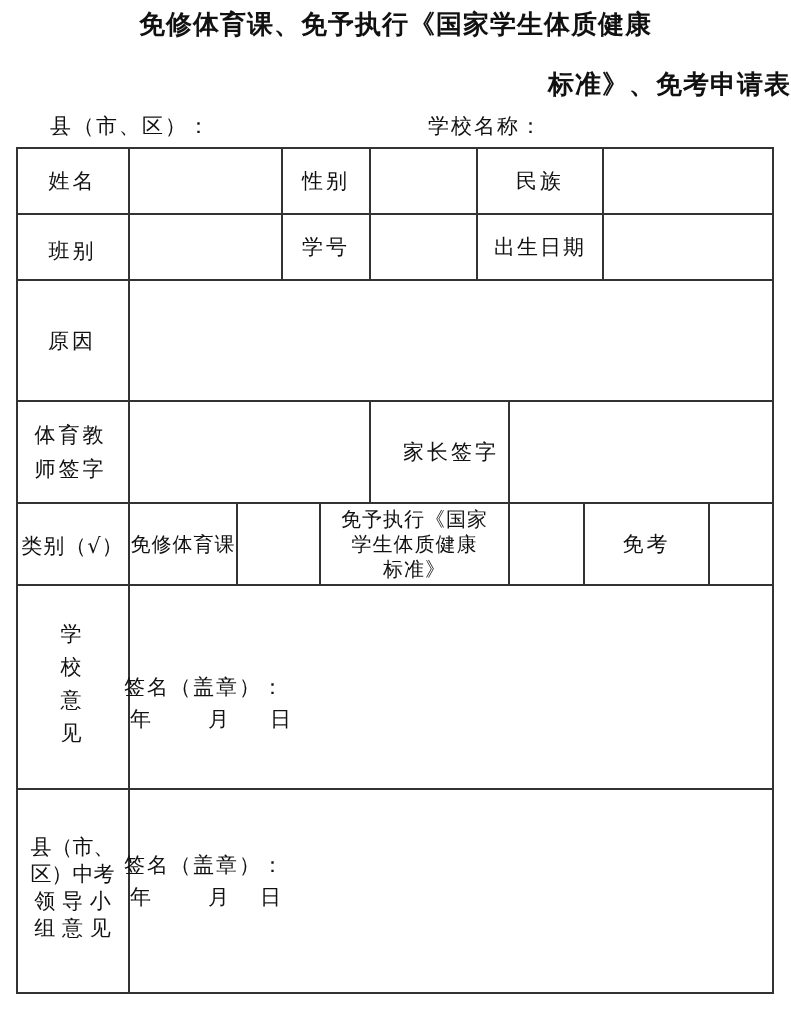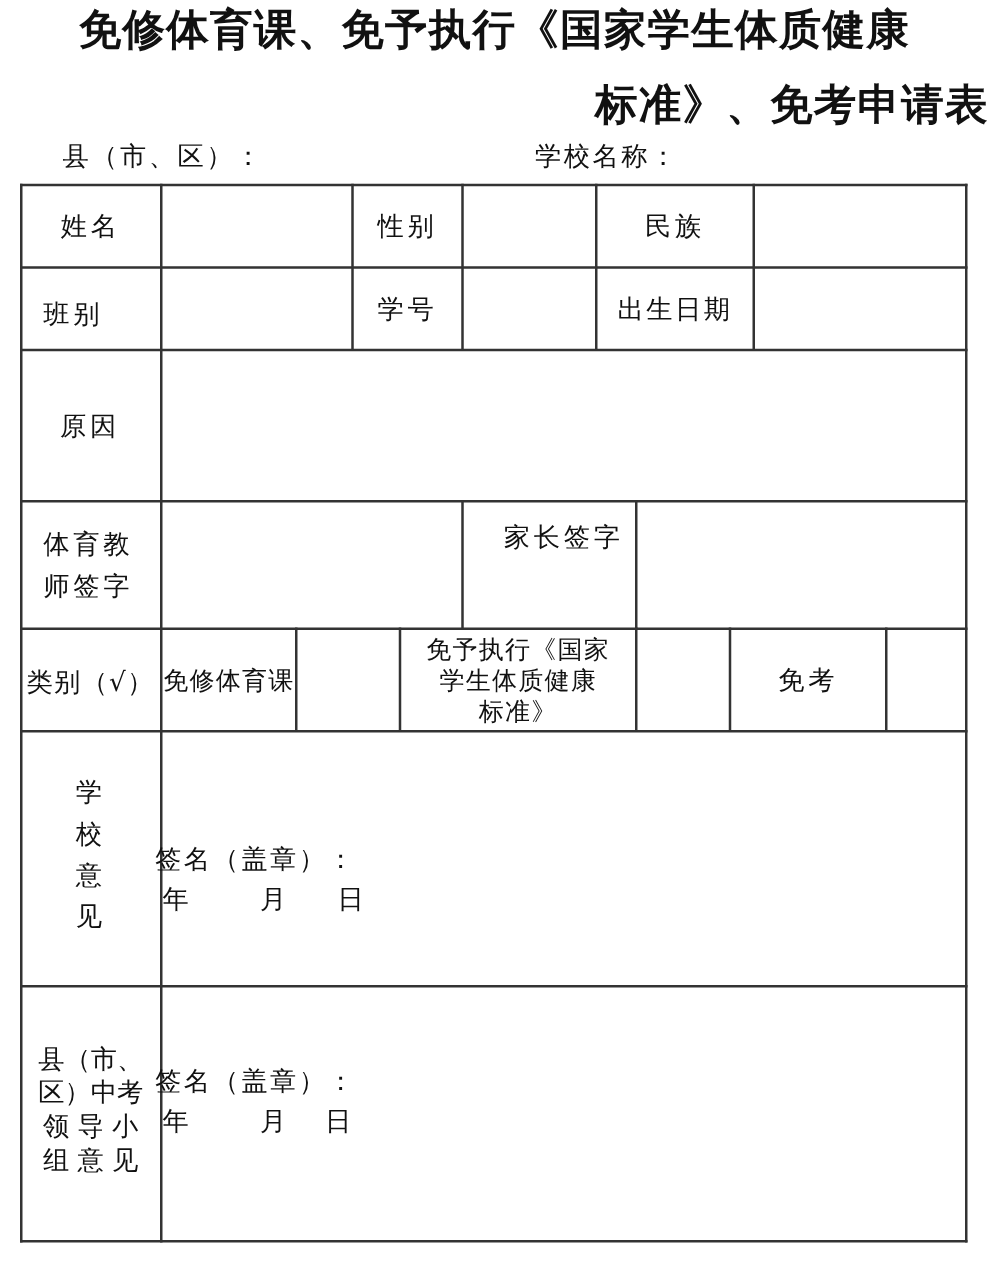--- a/index.html
+++ b/index.html
@@ -1,19 +1,19 @@
 <!DOCTYPE html>
 <html><head>
 <meta charset="utf-8">
 <style>
   html, body { margin: 0; padding: 0; background: #ffffff; }
   body { width: 791px; height: 1010px; position: relative; overflow: hidden;
          font-family: "DejaVu Sans", "Liberation Sans", sans-serif; color: #111; }
   .title { position: absolute; left: 0; width: 791px; text-align: center;
-           font-size: 34px; font-weight: bold; line-height: 40px; letter-spacing: 1px; }
+           font-size: 26px; font-weight: bold; line-height: 40px; letter-spacing: 1px; }
   .t1 { top: 4px; }
   .t2 { top: 64px; text-align: right; }
   .meta { position: absolute; top: 114px; font-size: 21px; line-height: 28px; letter-spacing: 2px; font-family: Liberation Mono, monospace; }
   .meta-county { left: 50px; }
   .meta-school { left: 428px; }
   .cell { position: absolute; box-sizing: border-box; display: flex; align-items: center;
           justify-content: center; text-align: center; font-size: 21px; line-height: 26px;
           letter-spacing: 3px; }
   .line { position: absolute; background: #333; }
   .h { height: 2px; }
@@ -64,36 +64,36 @@
   <div class="line v" style="left:583px;top:502px;height:83px;"></div>
   <div class="line v" style="left:708px;top:502px;height:83px;"></div>
 
   <div class="cell" style="left:17px;top:149px;width:111px;height:64px;">姓名</div>
   <div class="cell" style="left:130px;top:149px;width:151px;height:64px;"></div>
   <div class="cell" style="left:283px;top:149px;width:86px;height:64px;">性别</div>
   <div class="cell" style="left:371px;top:149px;width:105px;height:64px;"></div>
   <div class="cell" style="left:478px;top:149px;width:124px;height:64px;">民族</div>
   <div class="cell" style="left:604px;top:149px;width:168px;height:64px;"></div>
 
-  <div class="cell" style="left:3px;top:215px;width:111px;height:72px;">班别</div>
+  <div class="cell" style="left:17px;top:215px;width:111px;height:72px;">班别</div>
   <div class="cell" style="left:130px;top:215px;width:151px;height:64px;"></div>
   <div class="cell" style="left:283px;top:215px;width:86px;height:64px;">学号</div>
   <div class="cell" style="left:371px;top:215px;width:105px;height:64px;"></div>
   <div class="cell" style="left:478px;top:215px;width:124px;height:64px;letter-spacing:2px;">出生日期</div>
   <div class="cell" style="left:604px;top:215px;width:168px;height:64px;"></div>
 
   <div class="cell" style="left:17px;top:281px;width:110px;height:119px;">原因</div>
   <div class="cell" style="left:130px;top:281px;width:642px;height:119px;"></div>
 
   <div class="cell" style="left:25px;top:402px;width:91px;height:100px;flex-direction:column;line-height:34px;">
     <span>体育教</span>
     <span>师签字</span>
   </div>
   <div class="cell" style="left:130px;top:402px;width:239px;height:100px;"></div>
-  <div class="cell" style="left:371px;top:380px;width:160px;height:100px;">家长签字</div>
+  <div class="cell" style="left:371px;top:402px;width:160px;height:100px;">家长签字</div>
   <div class="cell" style="left:510px;top:402px;width:262px;height:100px;"></div>
 
   <div class="cell" style="left:17px;top:504px;width:111px;height:84px;letter-spacing:1px;text-align:right;">类别（√）</div>
   <div class="cell small" style="left:130px;top:504px;width:106px;height:80px;flex-direction:row;line-height:26px;">
     <span>免修体</span>
     <span>育课</span>
   </div>
   <div class="cell" style="left:238px;top:504px;width:81px;height:80px;"></div>
   <div class="cell small" style="left:321px;top:504px;width:187px;height:80px;flex-direction:column;line-height:25px;">
     <span>免予执行《国家</span>

